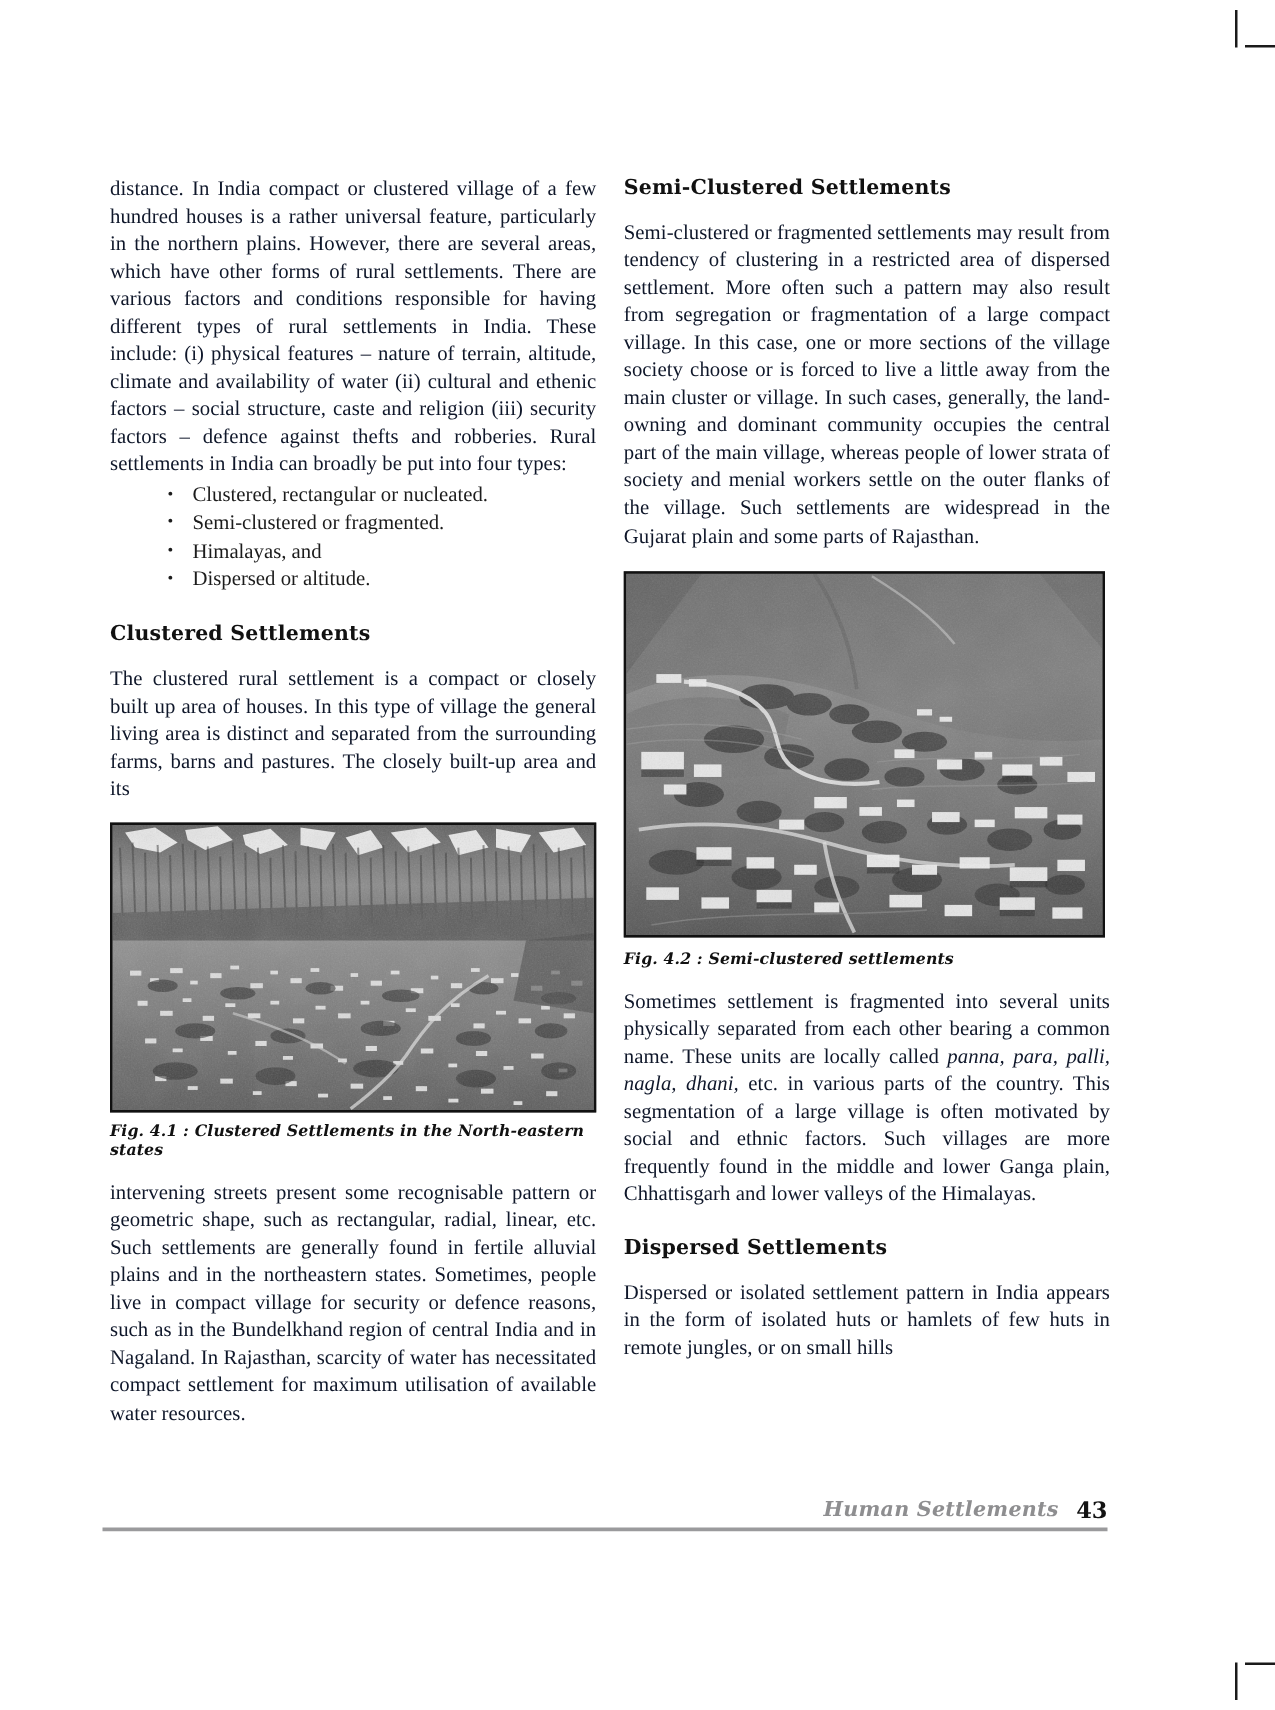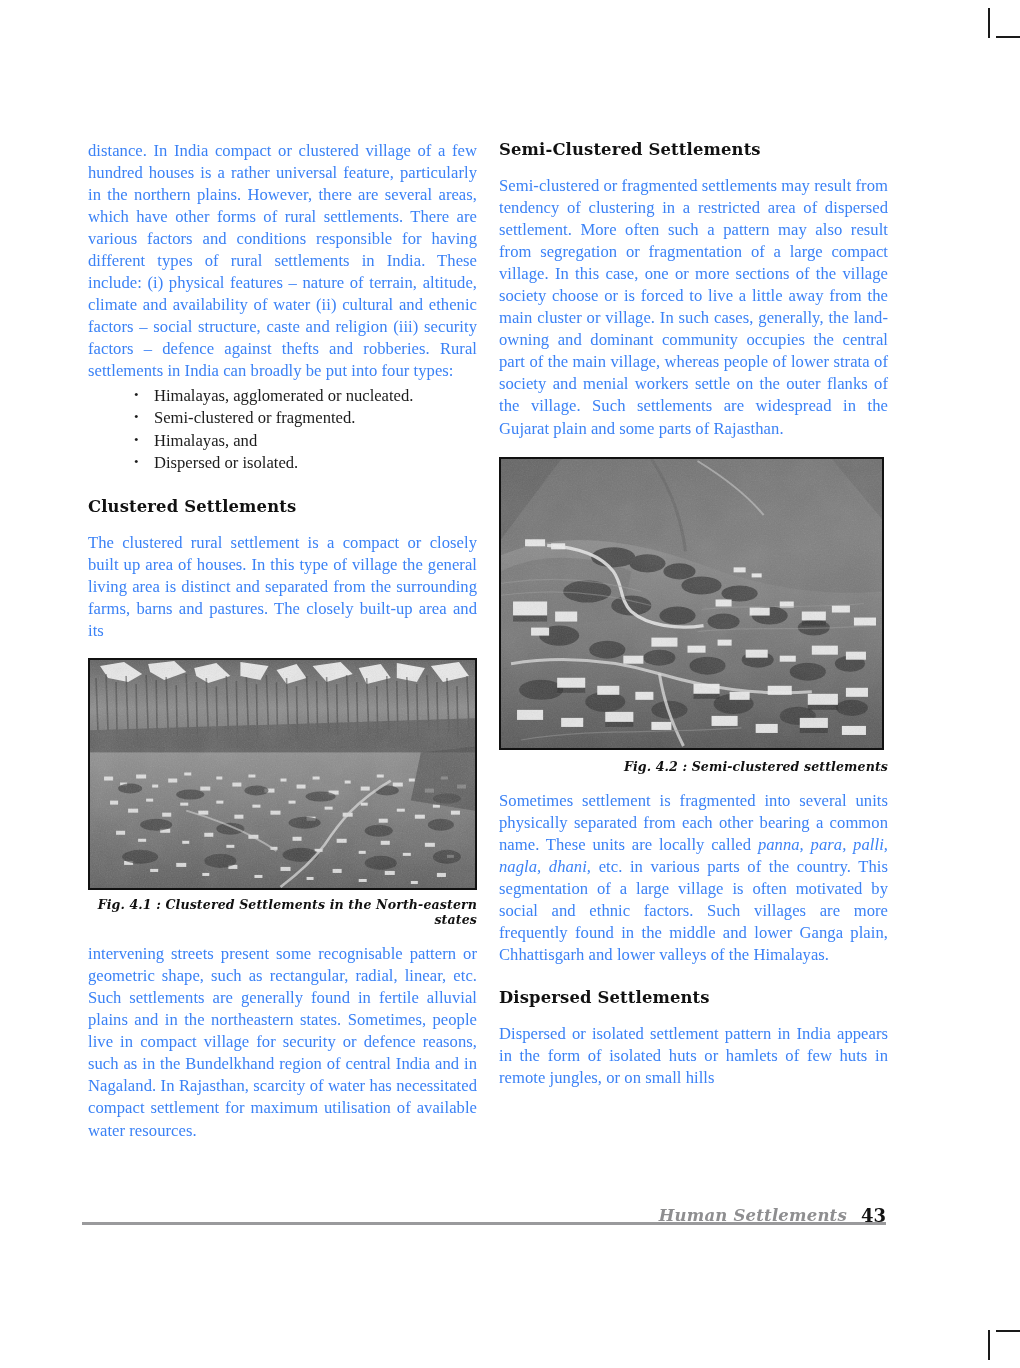--- a/index.html
+++ b/index.html
@@ -36,21 +36,21 @@
     gap: 22px;
     align-items: flex-start;
   }
   .col { width: 389px; }
 
   p.body {
     margin: 0 0 0 0;
     font-size: 16.6px;
     line-height: 22.05px;
     text-align: justify;
-    color: #3b82f6;
+    color: #0f172a;
     letter-spacing: 0.05px;
     font-family: "Liberation Serif", "DejaVu Serif", serif;
   }
 
   h3.sec {
     margin: 0;
     font-size: 16.4px;
     font-weight: bold;
     color: #111111;
     letter-spacing: 0.15px;
@@ -87,21 +87,21 @@
     border: 2.5px solid #111;
     display: block;
     position: relative;
     overflow: hidden;
     background: #7d7d7d;
   }
   .fig-cap {
     font-size: 12.6px;
     font-weight: bold;
     font-style: italic;
-    text-align: right;
+    text-align: left;
     color: #111;
     font-family: "DejaVu Serif", "Liberation Serif", serif;
     letter-spacing: 0.1px;
   }
 
   #fig1-wrap { margin-top: 16px; }
   #fig1-img { width: 389px; height: 232px; }
   #fig1-cap { margin-top: 7px; }
 
   #fig2-wrap { margin-top: 17px; }
@@ -119,21 +119,21 @@
     height: 3px;
     background: #9a9a9c;
   }
   .footer-strip {
     position: absolute;
     left: 82px;
     top: 1198px;
     width: 804px;
     height: 34px;
     display: flex;
-    align-items: center;
+    align-items: flex-start;
     justify-content: flex-end;
     gap: 14px;
     background: transparent;
   }
   .footer-title {
     font-size: 16.5px;
     font-weight: bold;
     font-style: italic;
     color: #8e8e90;
     font-family: "DejaVu Serif", "Liberation Serif", serif;
@@ -165,24 +165,24 @@
   <div class="crop crop-br-v"></div>
   <div class="crop crop-br-h"></div>
 
   <div class="columns">
 
     <div class="col">
 
       <p class="body">distance. In India compact or clustered village of a few hundred houses is a rather universal feature, particularly in the northern plains. However, there are several areas, which have other forms of rural settlements. There are various factors and conditions responsible for having different types of rural settlements in India. These include: (i) physical features – nature of terrain, altitude, climate and availability of water (ii) cultural and ethenic factors – social structure, caste and religion (iii) security factors – defence against thefts and robberies. Rural settlements in India can broadly be put into four types:</p>
 
       <ul class="bullets">
-        <li>Himalayas, agglomerated or nucleated.</li>
+        <li>Clustered, rectangular or nucleated.</li>
         <li>Semi-clustered or fragmented.</li>
         <li>Himalayas, and</li>
-        <li>Dispersed or isolated.</li>
+        <li>Dispersed or altitude.</li>
       </ul>
 
       <h3 class="sec sp-before-h">Clustered Settlements</h3>
 
       <p class="body sp-after-h">The clustered rural settlement is a compact or closely built up area of houses. In this type of village the general living area is distinct and separated from the surrounding farms, barns and pastures. The closely built-up area and its</p>
 
       <figure id="fig1-wrap">
         <div class="fig-img" id="fig1-img">
           <svg class="photo-svg" viewBox="0 0 384 227" preserveAspectRatio="none">
             <defs>

